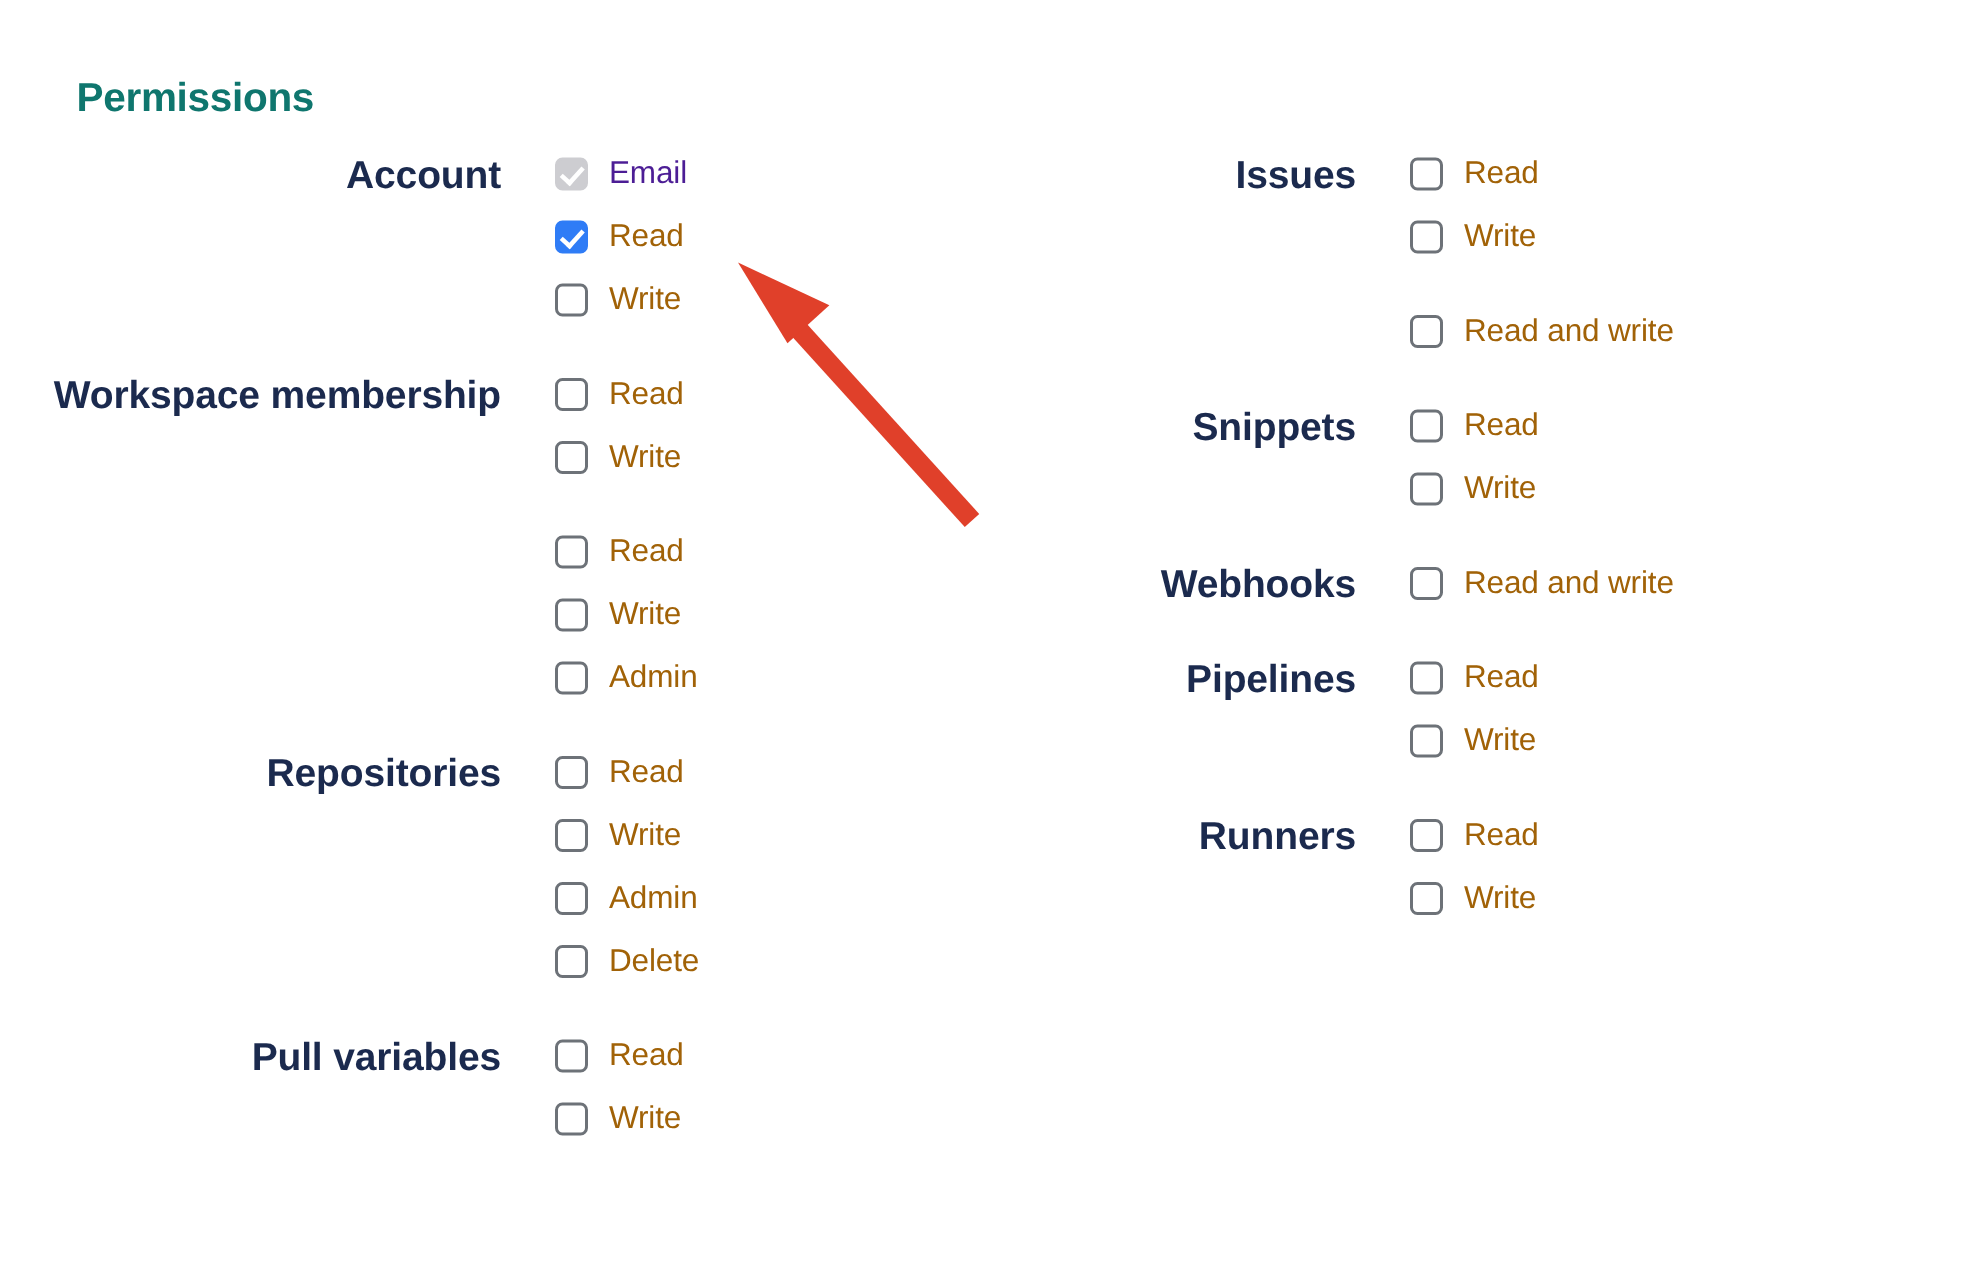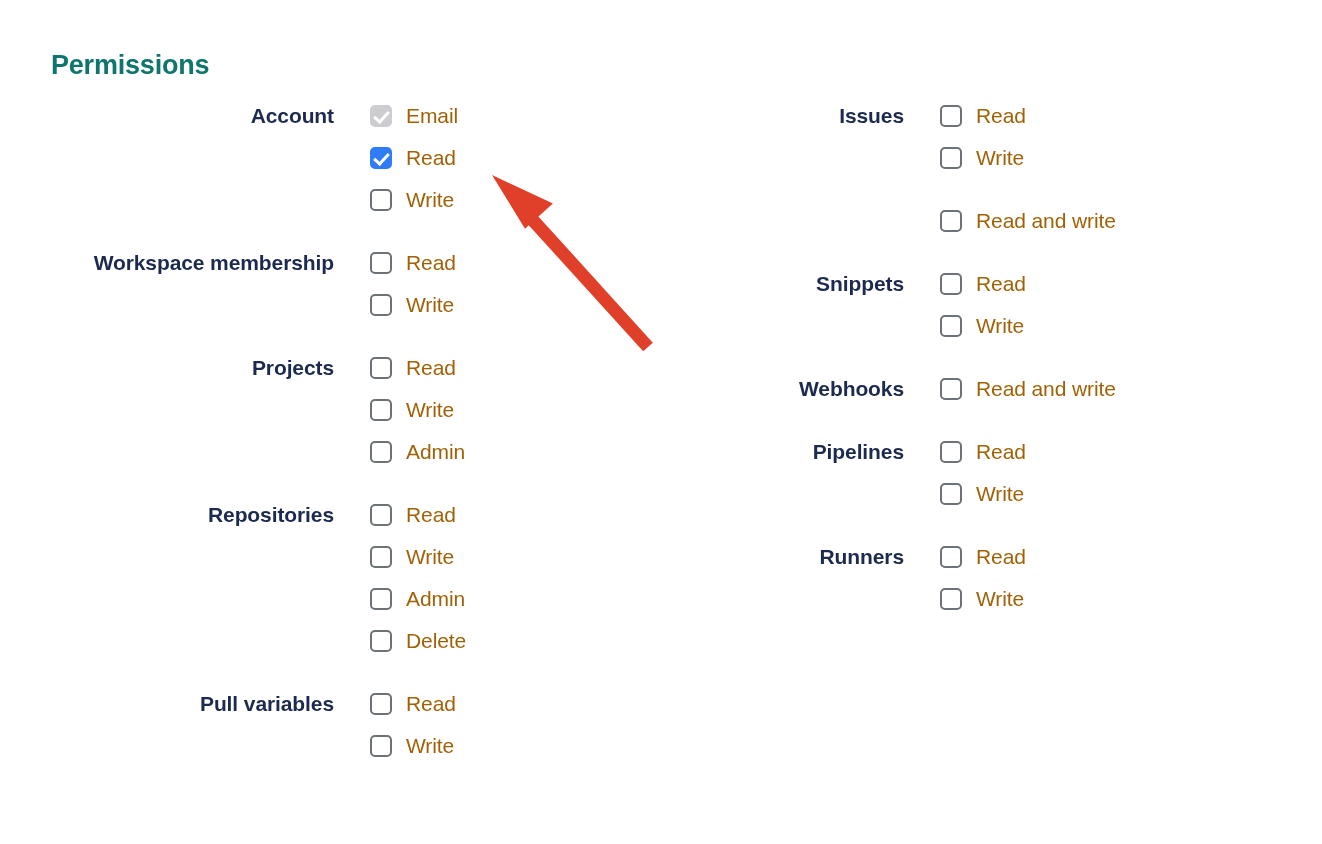--- a/index.html
+++ b/index.html
@@ -29,21 +29,21 @@
 
   .group { position: relative; margin-bottom: 31px; }
   .group:last-child { margin-bottom: 0; }
 
   .group-label {
     position: absolute;
     right: 0;
     top: 0;
     width: 100%;
     text-align: right;
-    font-size: 21px;
+    font-size: 26px;
     font-weight: bold;
     color: #1b2a4e;
     line-height: 32px;
     letter-spacing: -0.1px;
     padding-right: 8px;
   }
   .col-left  .group-label { width: 342px; left: 0; }
   .col-right .group-label { width: 312px; left: 0; }
 
   .options { }
@@ -92,21 +92,21 @@
 
   .opt-label {
     margin-left: 14px;
     font-size: 21px;
     color: #a16207;
     line-height: 32px;
     letter-spacing: -0.1px;
     white-space: nowrap;
     cursor: pointer;
   }
-  .opt-label.dim { color: #a16207; }
+  .opt-label.dim { color: #4c1d95; }
 
   .cursor-arrow {
     position: absolute;
     left: 0; top: 0;
     width: 1322px; height: 844px;
     pointer-events: none;
   }
 </style>
 </head>
 <body>
@@ -140,21 +140,20 @@
             <span class="cb"></span>
             <span class="opt-label">Read</span>
           </div>
           <div class="opt-row">
             <span class="cb"></span>
             <span class="opt-label">Write</span>
           </div>
         </div>
       </div>
       <div class="group">
-        <div class="group-label">Projects</div>
         <div class="options">
           <div class="opt-row">
             <span class="cb"></span>
             <span class="opt-label">Read</span>
           </div>
           <div class="opt-row">
             <span class="cb"></span>
             <span class="opt-label">Write</span>
           </div>
           <div class="opt-row">

